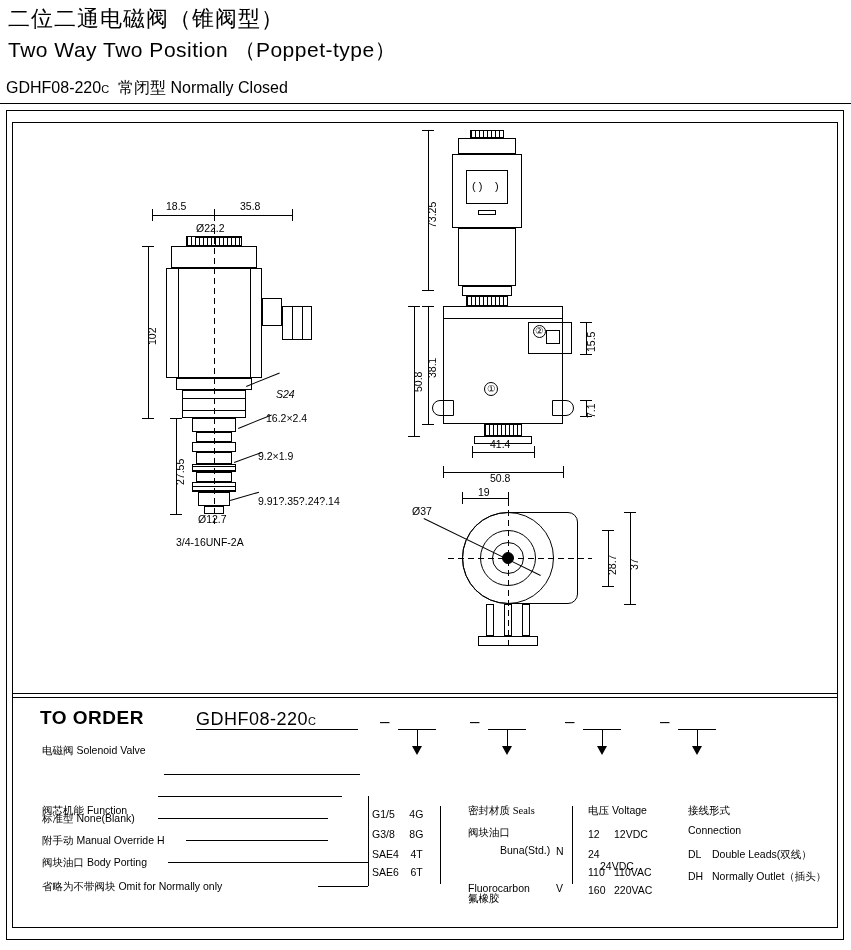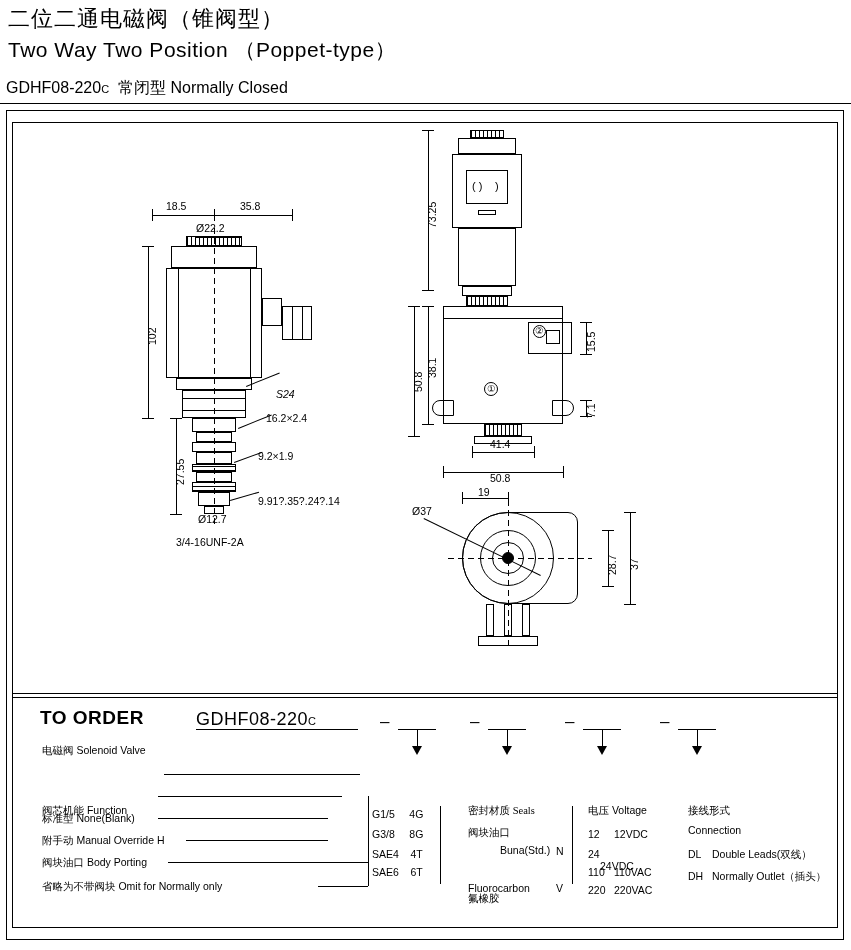--- a/index.html
+++ b/index.html
@@ -381,21 +381,21 @@
     <div class="col-head" style="left:588px;top:804px;">
       <span>电压</span>
       <span>Voltage</span>
     </div>
     <div class="col-head" style="left:588px;top:828px;">12</div>
     <div class="col-head" style="left:614px;top:828px;">12VDC</div>
     <div class="col-head" style="left:588px;top:848px;">24</div>
     <div class="col-head" style="left:600px;top:848px;margin-top:12px;">24VDC</div>
     <div class="col-head" style="left:588px;top:866px;">110</div>
     <div class="col-head" style="left:614px;top:866px;">110VAC</div>
-    <div class="col-head" style="left:588px;top:884px;">220</div>
+    <div class="col-head" style="left:588px;top:884px;">160</div>
     <div class="col-head" style="left:614px;top:884px;">220VAC</div>
 
     <div class="col-head" style="left:688px;top:804px;">接线形式</div>
     <div class="col-head" style="left:688px;top:824px;">Connection</div>
     <div class="col-head" style="left:688px;top:848px;">DL</div>
     <div class="col-head" style="left:712px;top:848px;">Double Leads(双线）</div>
     <div class="col-head" style="left:688px;top:870px;">DH</div>
     <div class="col-head" style="left:712px;top:870px;">Normally Outlet（插头）</div>
   </div>
 

